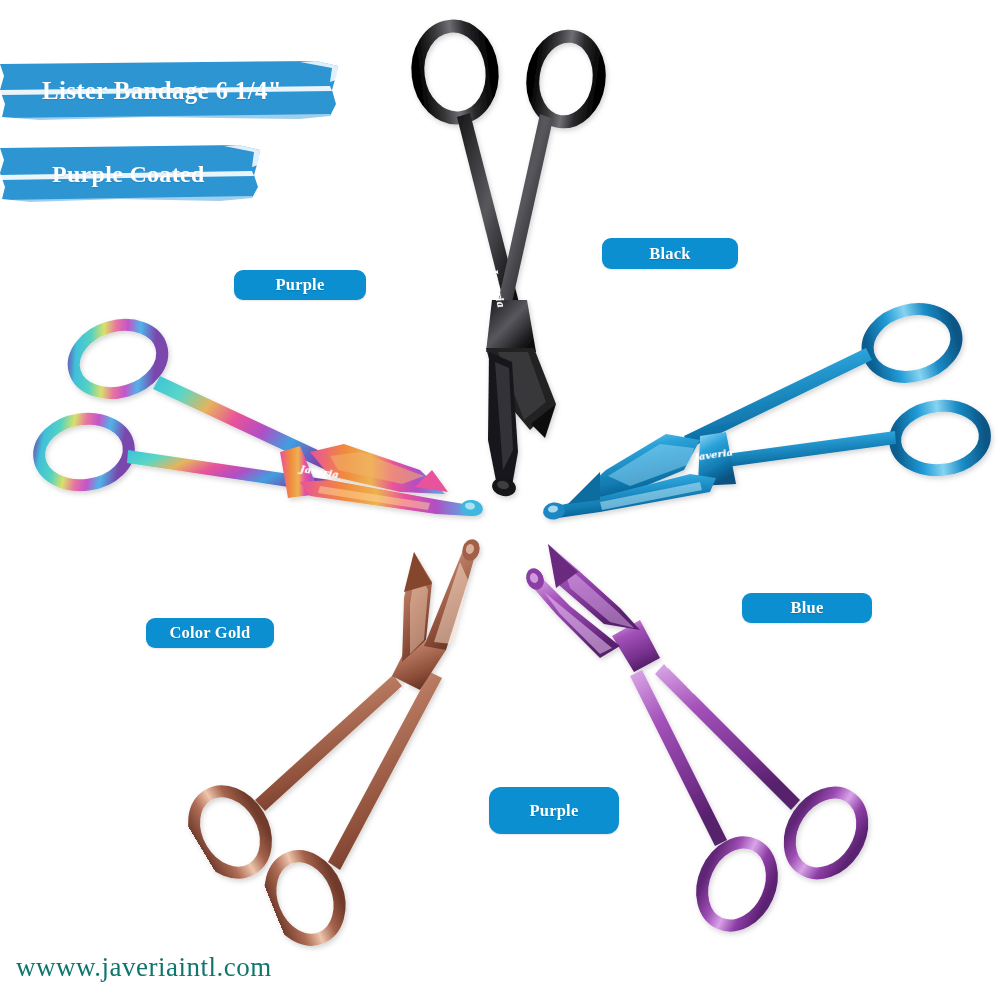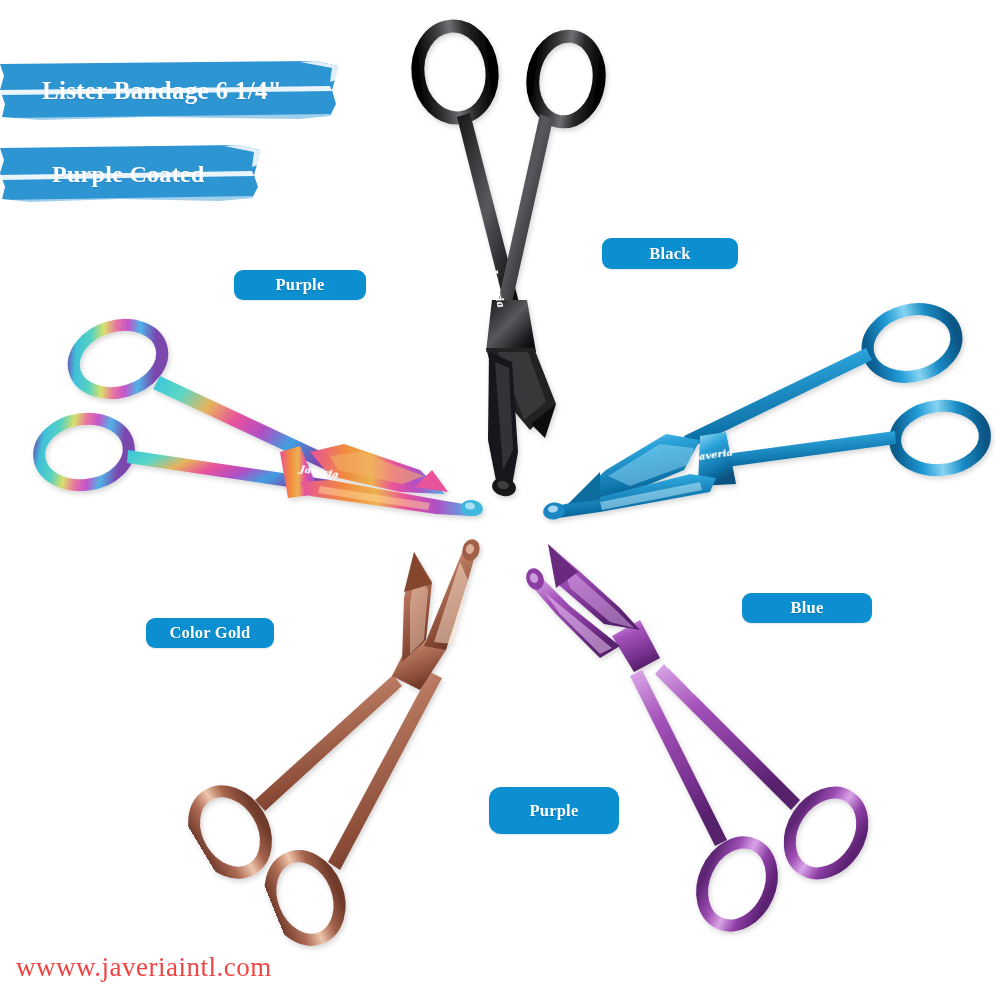--- a/index.html
+++ b/index.html
@@ -41,21 +41,21 @@
     letter-spacing:.2px;
     text-shadow:0 1px 1px rgba(0,0,0,.18);
     box-shadow:0 1px 2px rgba(0,0,0,.10);
     z-index:45;
     white-space:nowrap;
   }
 
   
   #watermark{
     position:absolute;left:16px;top:952px;
-    font-size:27px;color:#ef4444;
+    font-size:27px;color:#0f766e;
     letter-spacing:.5px;
     z-index:30;white-space:nowrap;
   }
 
   .tool{position:absolute;z-index:20;}
   .brandmark{
     position:absolute;z-index:25;
     color:#ffffff;
     font-family:"DejaVu Serif", serif;
     font-style:italic;font-weight:bold;

